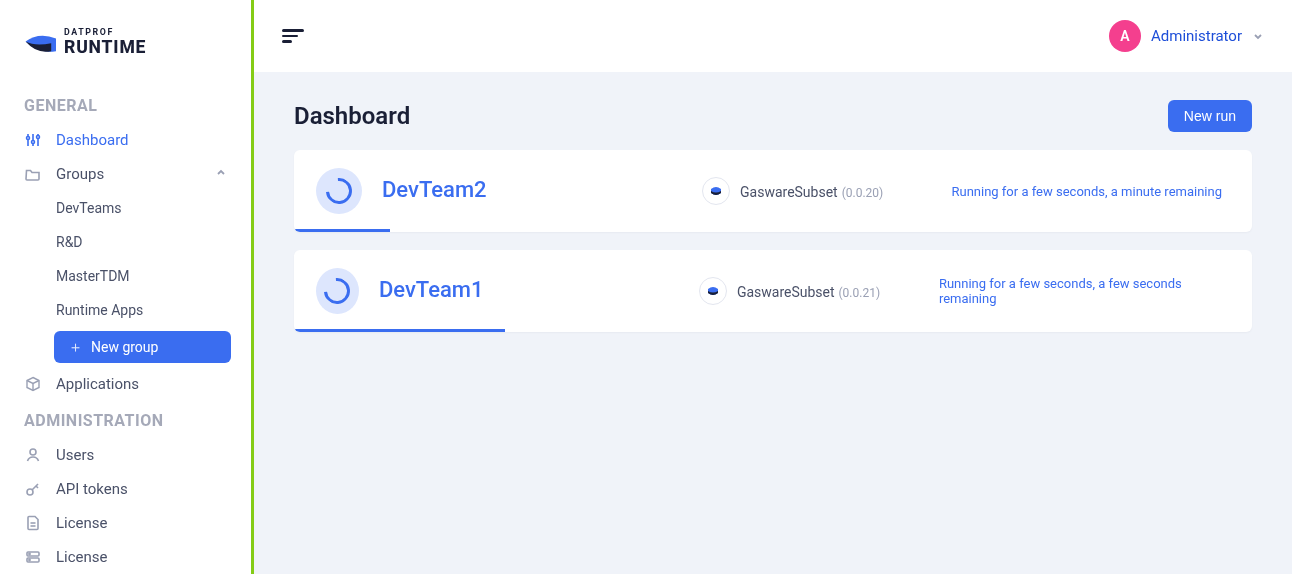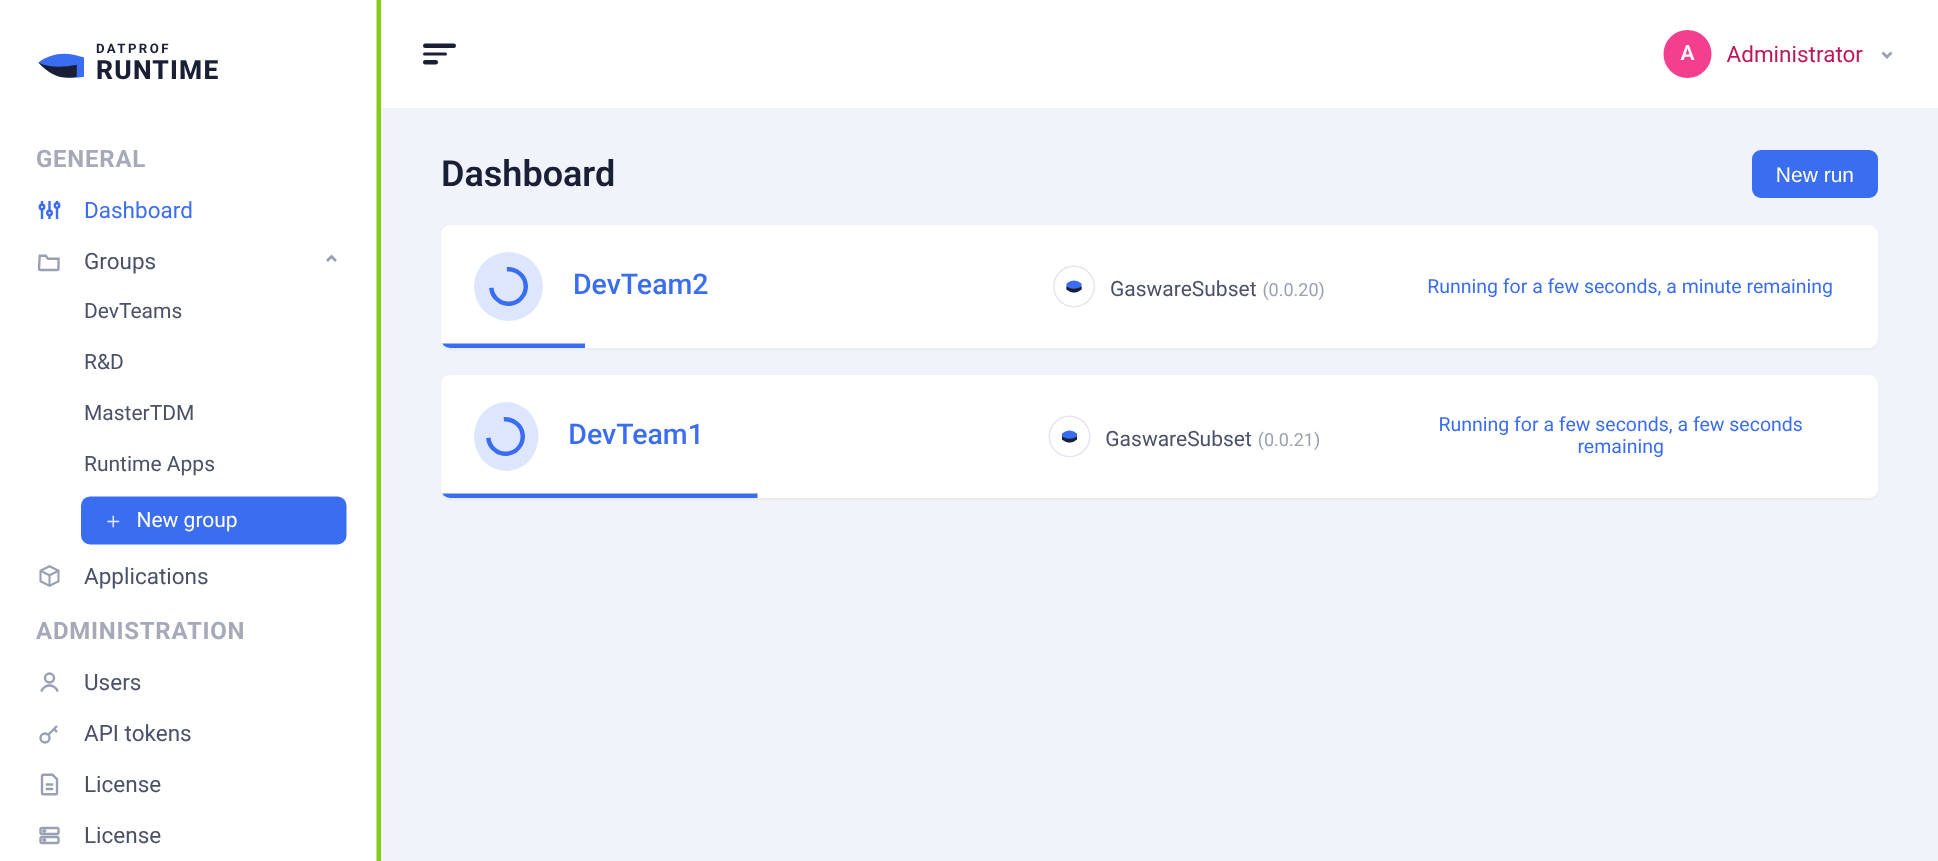--- a/index.html
+++ b/index.html
@@ -87,21 +87,21 @@
     height: 32px;
     border-radius: 50%;
     background: #f43f8e;
     color: #fff;
     display: flex;
     align-items: center;
     justify-content: center;
     font-weight: 600;
     font-size: 14px;
   }
-  .user-name { color: #be185d; font-size: 15px; }
+  .user-name { color: #1d4ed8; font-size: 15px; }
   .content { padding: 28px 40px; }
   .page-header { display: flex; align-items: center; justify-content: space-between; margin-bottom: 18px; }
   .page-title { font-size: 24px; font-weight: 600; color: #1a1f36; }
   .new-run-btn {
     background: #3a6df0;
     color: #fff;
     border: none;
     border-radius: 6px;
     padding: 8px 16px;
     font-size: 14px;
@@ -131,33 +131,33 @@
   .spinner {
     width: 26px; height: 26px;
     border: 3px solid transparent;
     border-top-color: #3a6df0;
     border-right-color: #3a6df0;
     border-bottom-color: #3a6df0;
     border-radius: 50%;
     transform: rotate(40deg);
   }
   .run-info { flex: 0 0 320px; }
-  .run-name { color: #3a6df0; font-size: 19px; font-weight: 500; margin-bottom: 4px; }
+  .run-name { color: #3a6df0; font-size: 22px; font-weight: 500; margin-bottom: 4px; }
   .run-conn { color: #6b7188; font-size: 13px; }
   .run-conn .label { color: #4a5168; }
   .subset-col { display: flex; align-items: center; gap: 10px; flex: 0 0 240px; }
   .subset-icon {
     width: 28px; height: 28px; border-radius: 50%;
     border: 1px solid #e3e6ef;
     display: flex; align-items: center; justify-content: center;
     background: #fff;
   }
   .subset-name { color: #4a5168; font-size: 14px; }
   .subset-ver { color: #9aa0b4; font-size: 12px; }
-  .status-col { margin-left: auto; color: #3a6df0; font-size: 13px; text-align: center; padding-right: 8px; }
+  .status-col { margin-left: auto; color: #3a6df0; font-size: 13px; text-align: left; padding-right: 8px; }
   .progress { height: 3px; background: transparent; position: absolute; bottom: 0; left: 0; right: 0; }
   .progress-bar { height: 100%; background: #3a6df0; }
 </style>
 </head>
 <body>
 
 <aside class="sidebar">
   <div class="logo">
     <svg class="logo-svg" viewBox="0 0 200 44">
       <path d="M2 24 Q 18 12 40 20 L40 36 Q 18 40 2 24 Z" fill="#3a6df0"></path>

